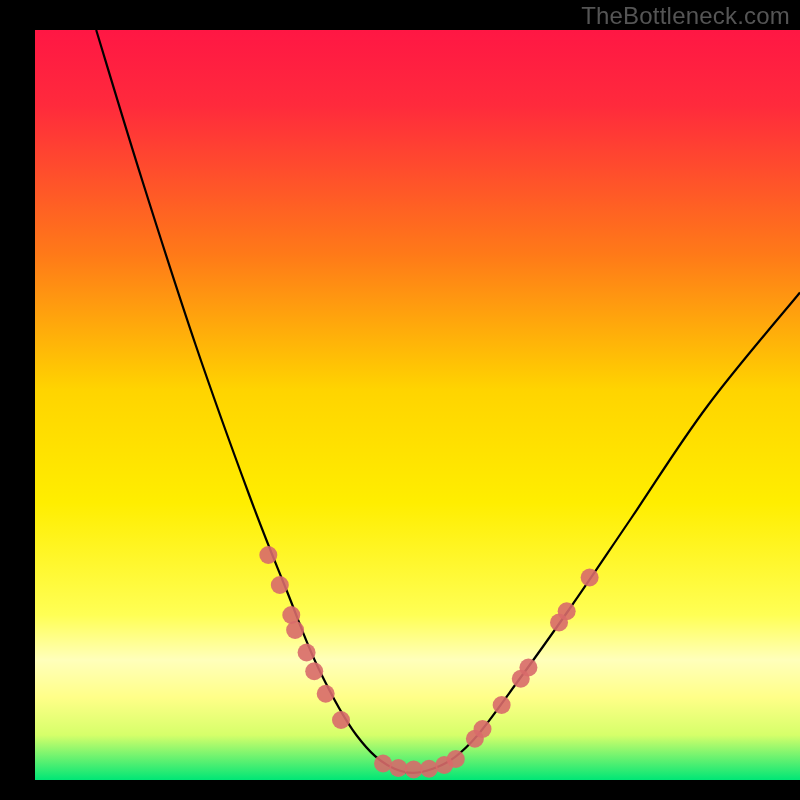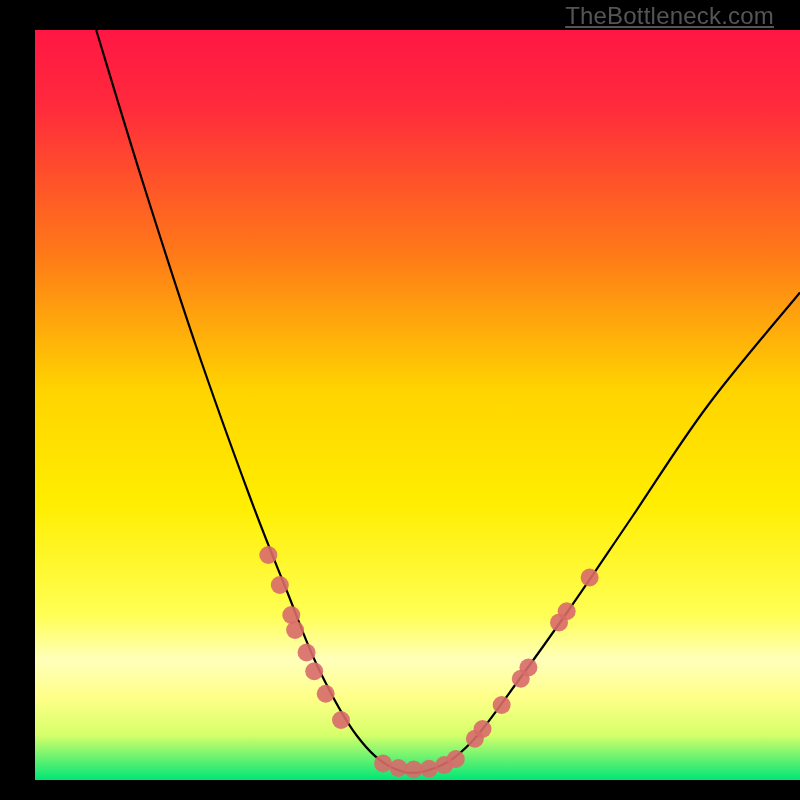--- a/index.html
+++ b/index.html
@@ -12,27 +12,26 @@
     font-family: Arial, Helvetica, sans-serif;
   }
   .frame {
     position: absolute;
     inset: 0;
     background: #000;
   }
   .watermark {
     position: absolute;
     top: 2px;
-    right: 26px;
+    right: 10px;
     color: #555;
     font-size: 24px;
     font-weight: 400;
     letter-spacing: 0.2px;
     z-index: 10;
-    text-decoration: underline;
   }
   svg {
     position: absolute;
     inset: 0;
   }
 </style>
 </head>
 <body>
 
 <div class="frame">

